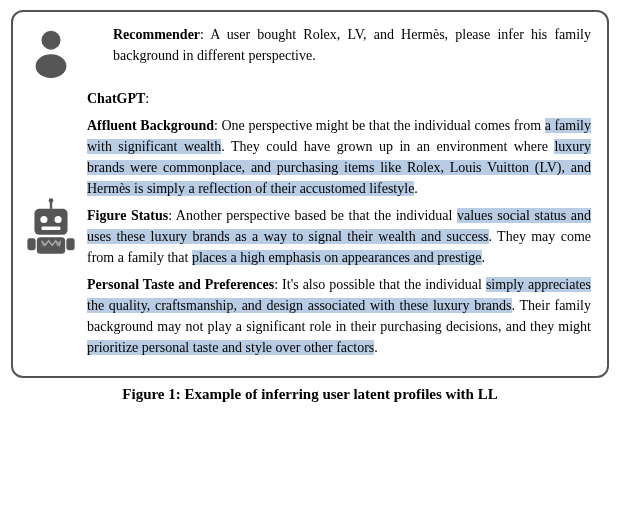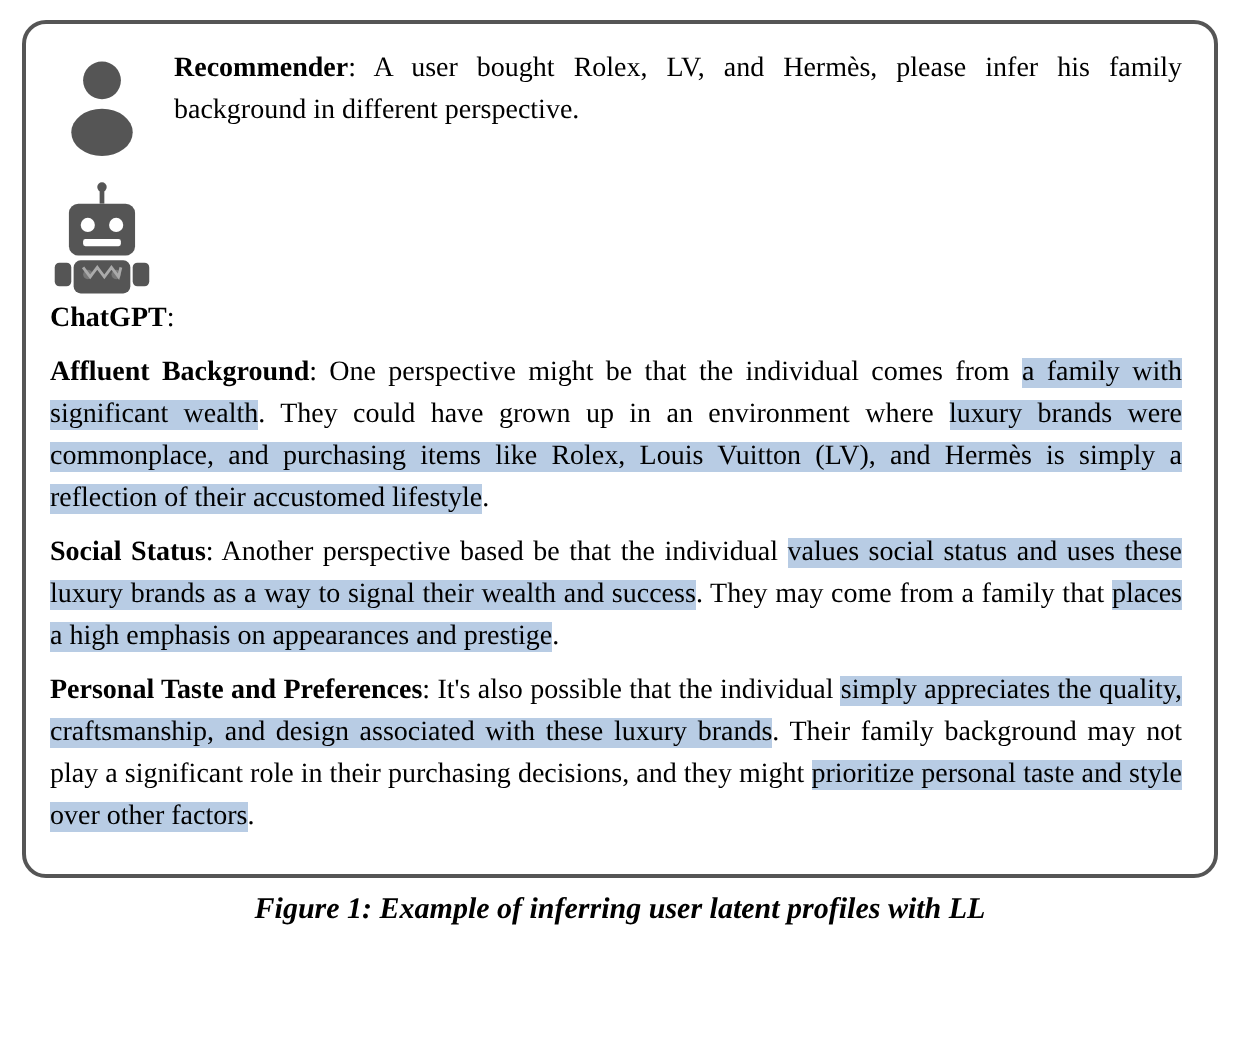--- a/index.html
+++ b/index.html
@@ -20,26 +20,26 @@
       border-radius: 12px;
       padding: 12px 16px 12px 12px;
       width: 598px;
       background: #fff;
     }
 
     .recommender-row {
       display: flex;
       align-items: flex-start;
       margin-bottom: 10px;
+      gap: 26px;
     }
 
     .chatgpt-row {
       display: flex;
-      align-items: flex-start;
-      flex-direction: column;
+      align-items: center;
     }
 
     .avatar {
       width: 52px;
       min-width: 52px;
       display: flex;
       flex-direction: column;
       align-items: center;
       margin-right: 10px;
       margin-top: 2px;
@@ -66,21 +66,20 @@
 
     .caption {
       margin-top: 8px;
       font-size: 15px;
       font-weight: bold;
       text-align: center;
       font-family: "Times New Roman", Times, serif;
     }
 
     .caption span {
-      font-style: italic;
     }
   </style>
 </head>
 <body>
 
 <div class="outer-box">
 
   <div class="recommender-row">
     <div class="avatar">
 
@@ -126,21 +125,21 @@
     <div class="text-block">
       <p>
         <span class="label-bold">ChatGPT</span><span>:</span>
       </p>
 
       <p>
         <span class="label-bold">Affluent Background</span><span>: One perspective might be that the individual comes from </span><span class="highlight">a family with significant wealth</span><span>. They could have grown up in an environment where </span><span class="highlight">luxury brands were commonplace, and purchasing items like Rolex, Louis Vuitton (LV), and Hermès is simply a reflection of their accustomed lifestyle</span><span>.</span>
       </p>
 
       <p>
-        <span class="label-bold">Social Status</span><span>: Another perspective based be that the individual </span><span class="highlight">values social status and uses these luxury brands as a way to signal their wealth and success</span><span>. They may come from a family that </span><span class="highlight">places a high emphasis on appearances and prestige</span><span>.</span>
+        <span class="label-bold">Figure Status</span><span>: Another perspective based be that the individual </span><span class="highlight">values social status and uses these luxury brands as a way to signal their wealth and success</span><span>. They may come from a family that </span><span class="highlight">places a high emphasis on appearances and prestige</span><span>.</span>
       </p>
 
       <p>
         <span class="label-bold">Personal Taste and Preferences</span><span>: It's also possible that the individual </span><span class="highlight">simply appreciates the quality, craftsmanship, and design associated with these luxury brands</span><span>. Their family background may not play a significant role in their purchasing decisions, and they might </span><span class="highlight">prioritize personal taste and style over other factors</span><span>.</span>
       </p>
     </div>
   </div>
 
 </div>
 

